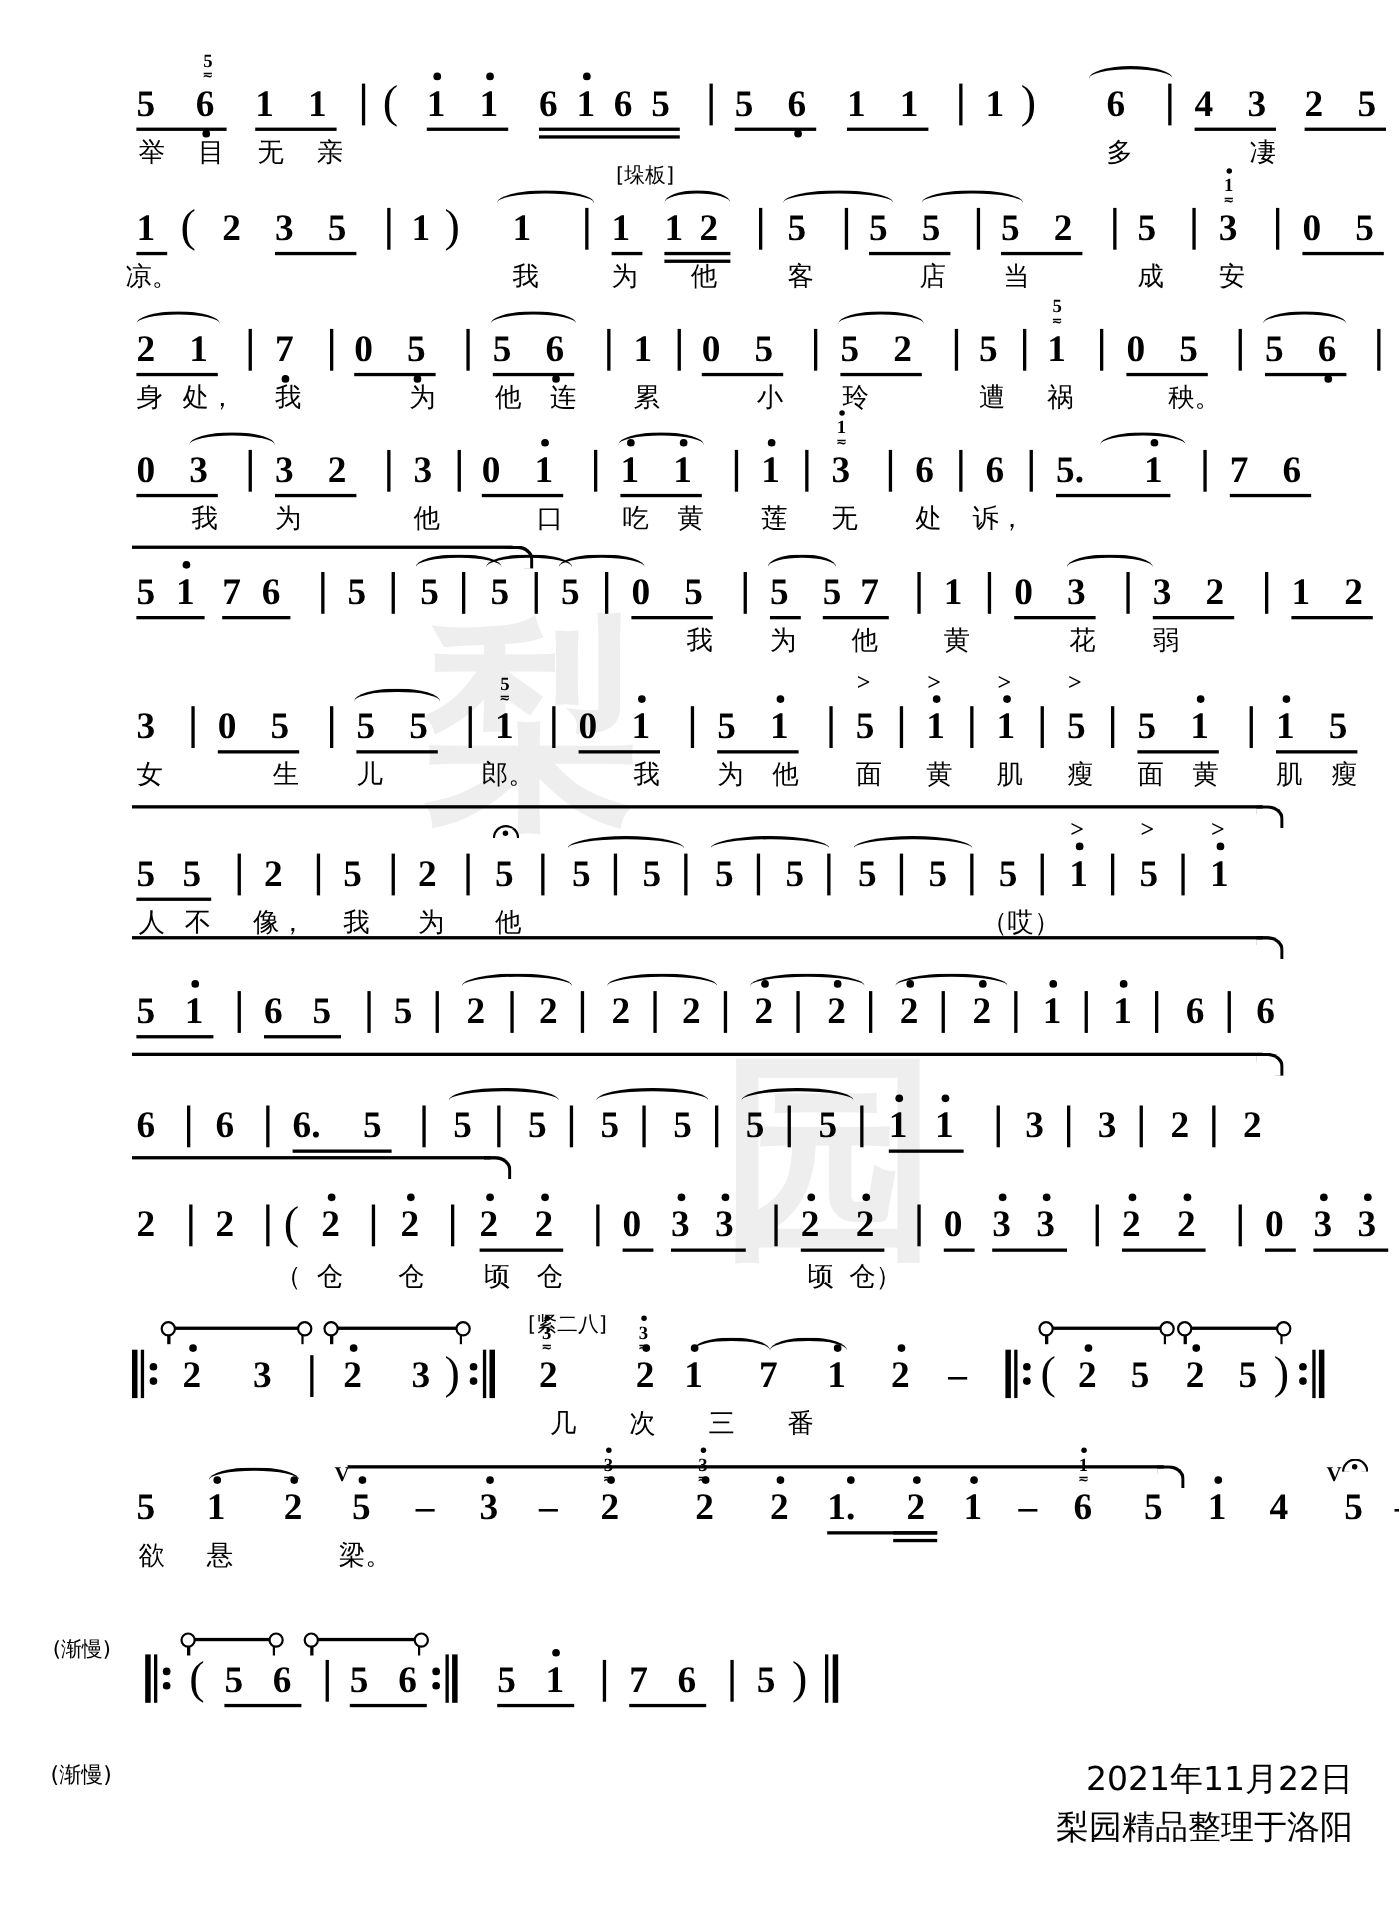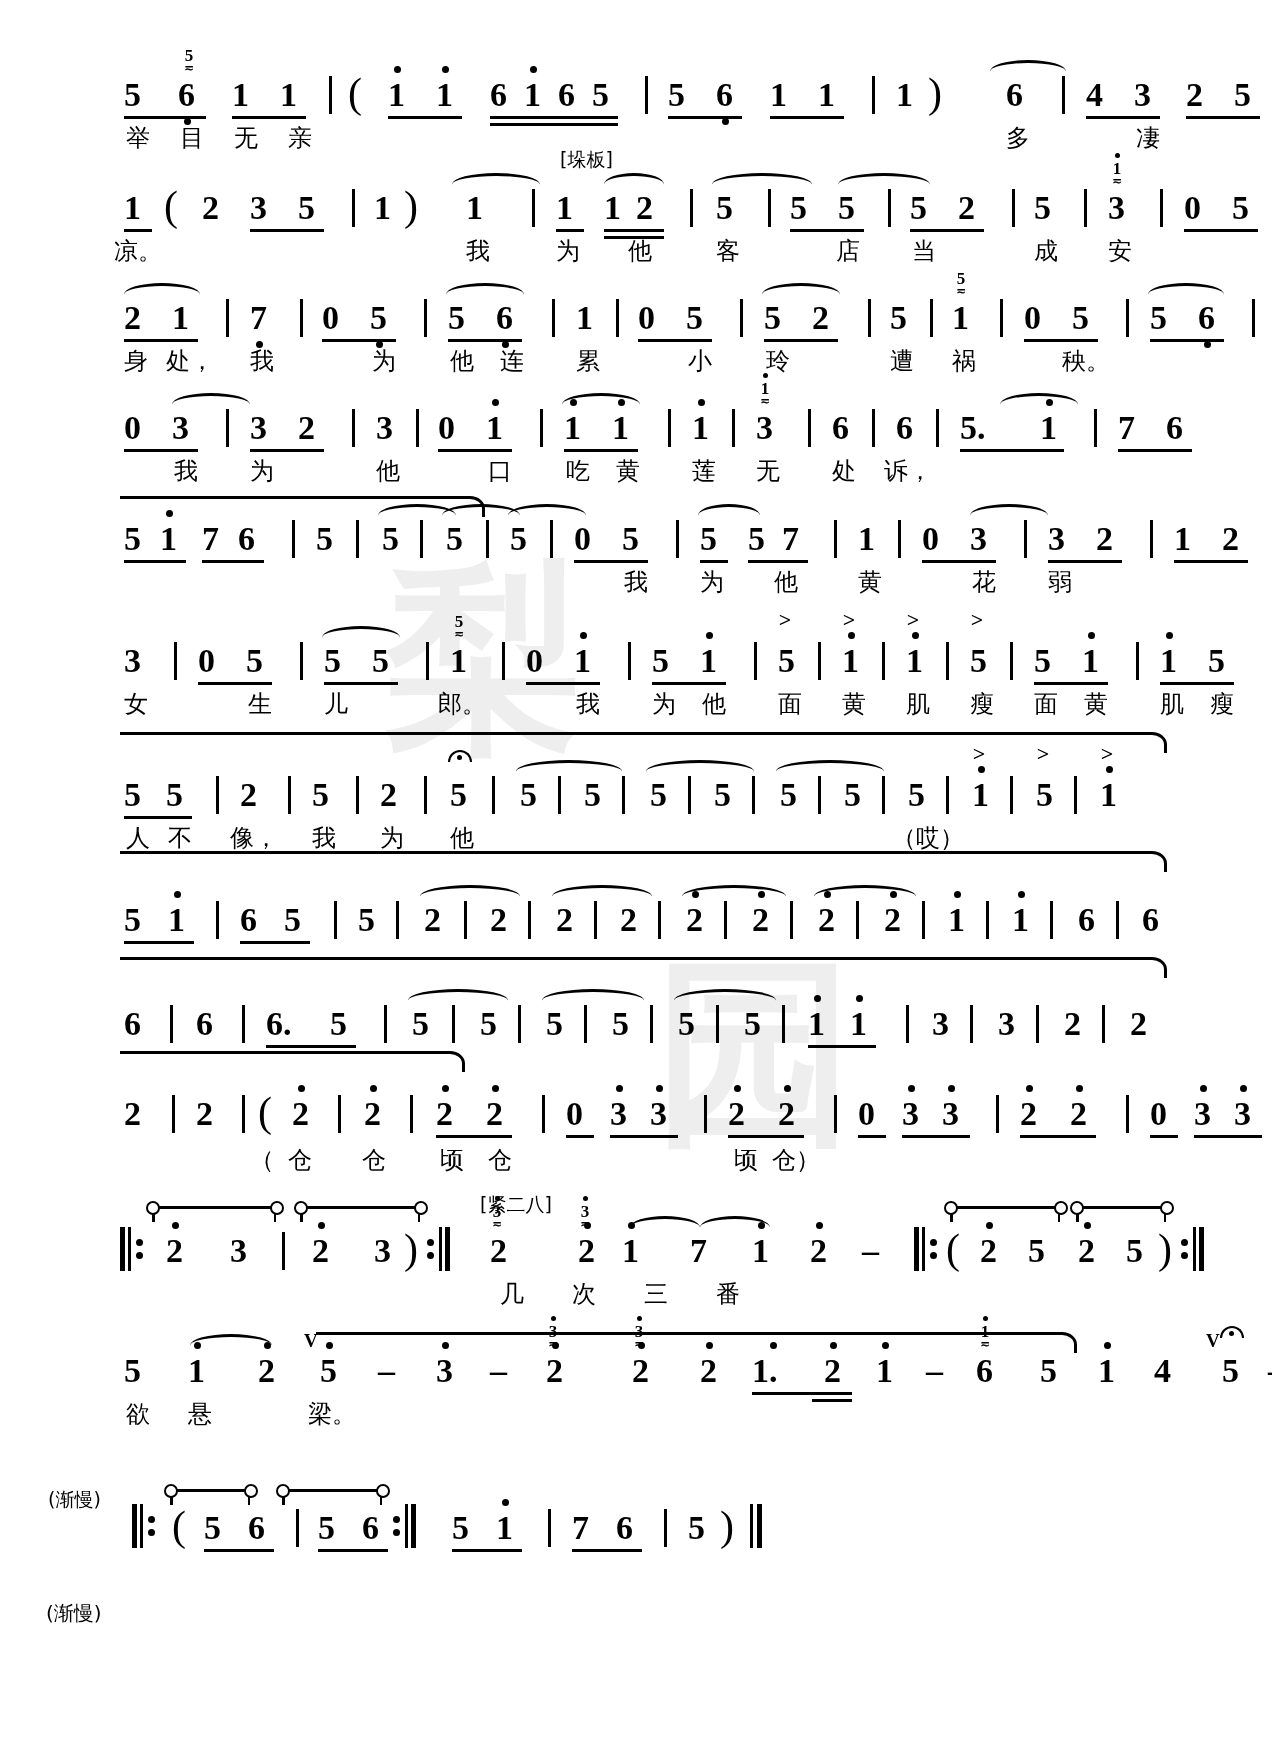--- a/index.html
+++ b/index.html
@@ -711,13 +711,15 @@
     <div class="" style="position:absolute;left:664px;top:1509px;width:2.5px;height:38px;background:#000;"></div>
     <div class="" style="position:absolute;left:688px;top:1511px;font-weight:700;font-size:34px;line-height:34px;font-family:&quot;Liberation Serif&quot;,&quot;DejaVu Serif&quot;,serif;white-space:nowrap;">5</div>
     <div class="" style="position:absolute;left:720px;top:1505px;font-size:42px;line-height:42px;font-family:&quot;Liberation Serif&quot;,serif;">)</div>
     <div class="" style="position:absolute;left:750px;top:1504px;width:2.5px;height:44px;background:#000;"></div>
     <div class="" style="position:absolute;left:757px;top:1504px;width:5px;height:44px;background:#000;"></div>
   </div>
 
 <div class="slow" style="top:1600px">(渐慢)</div>
 
 <div class="footer" style="top:1596px">
+  <div>2021年11月22日</div>
+  <div>梨园精品整理于洛阳</div>
 </div>
 
 </body></html>

